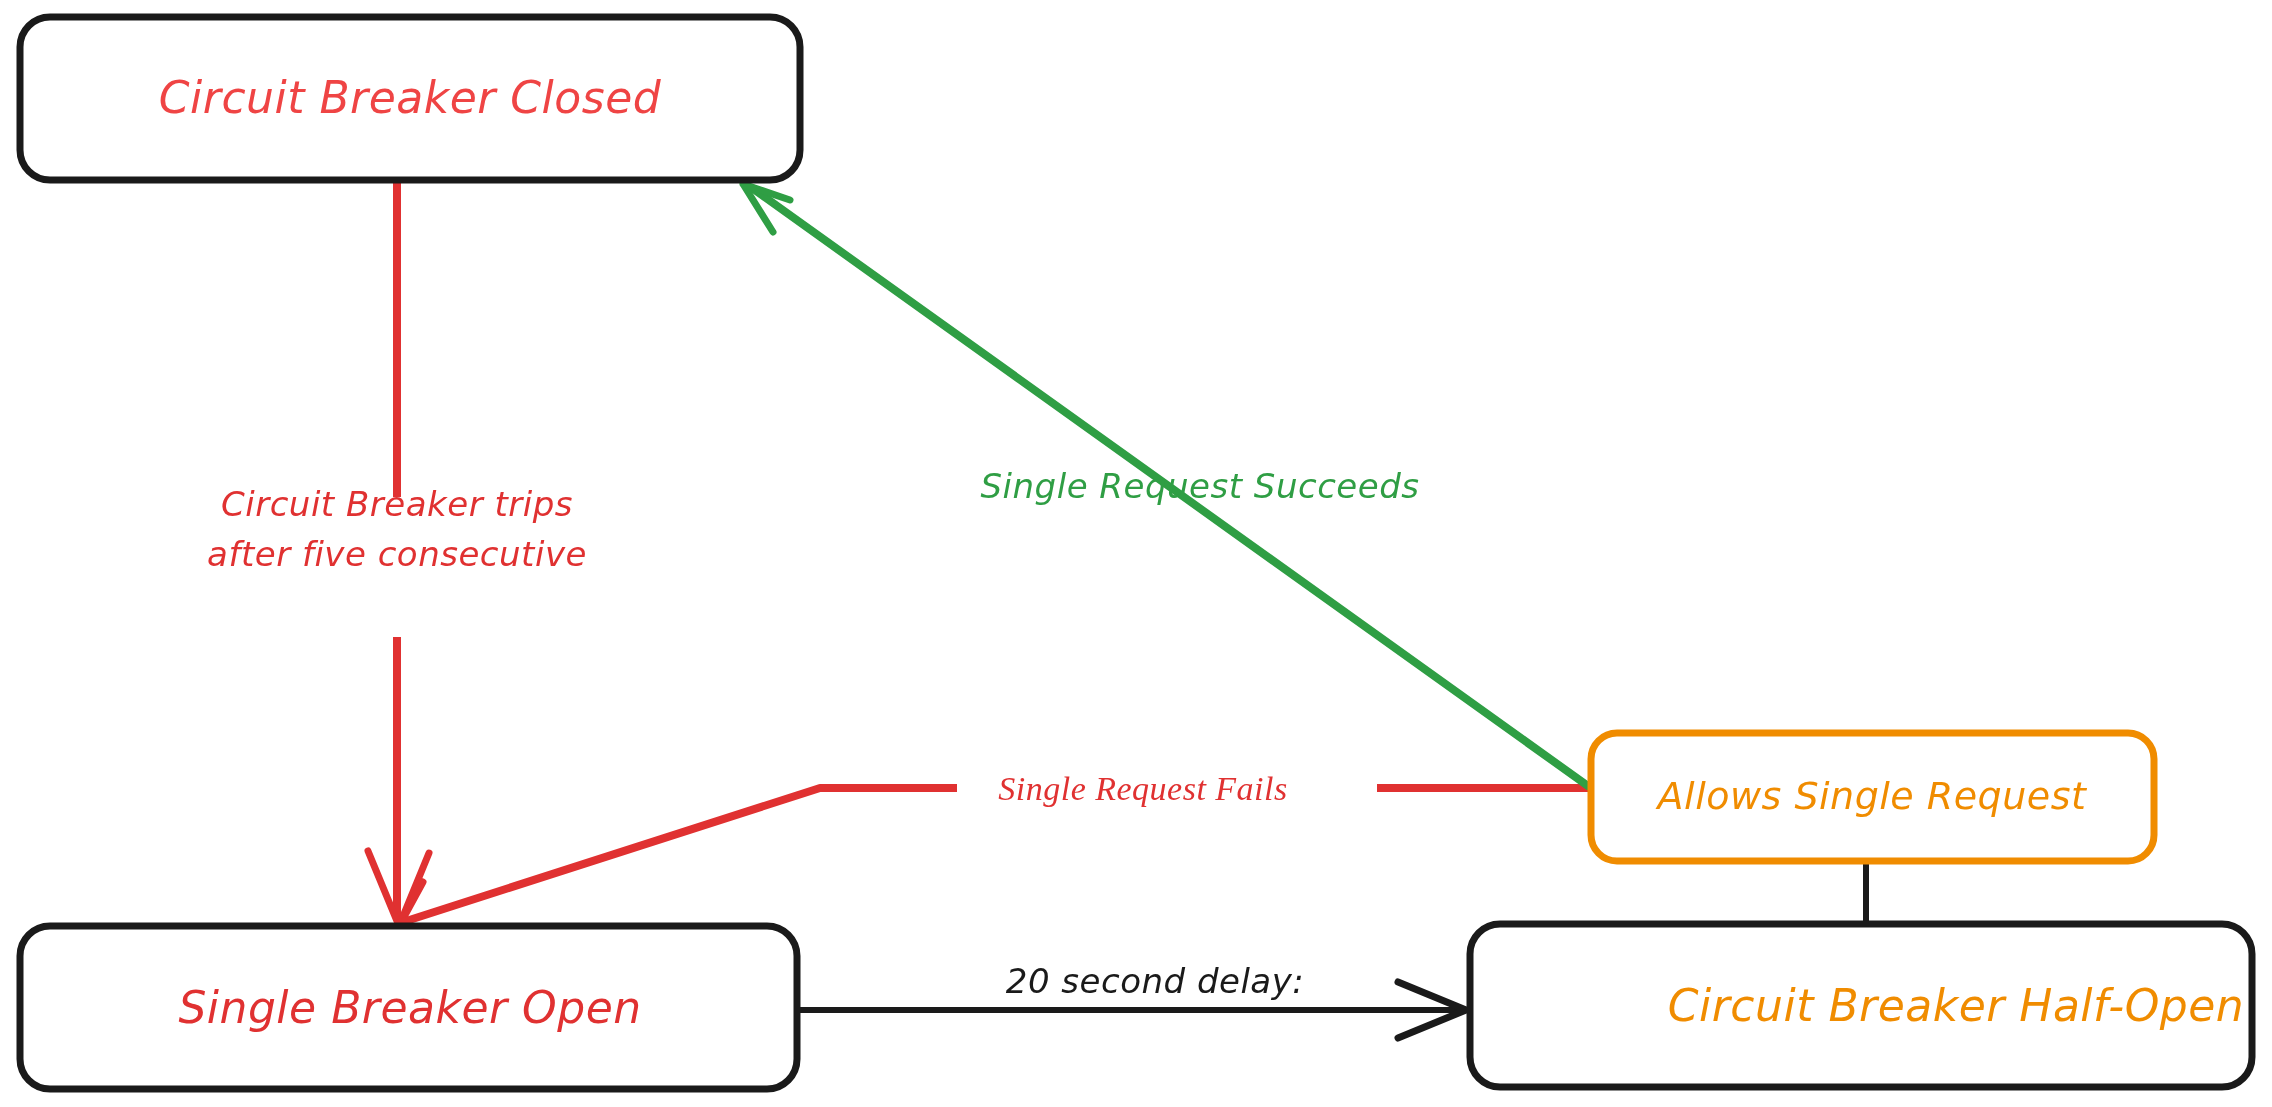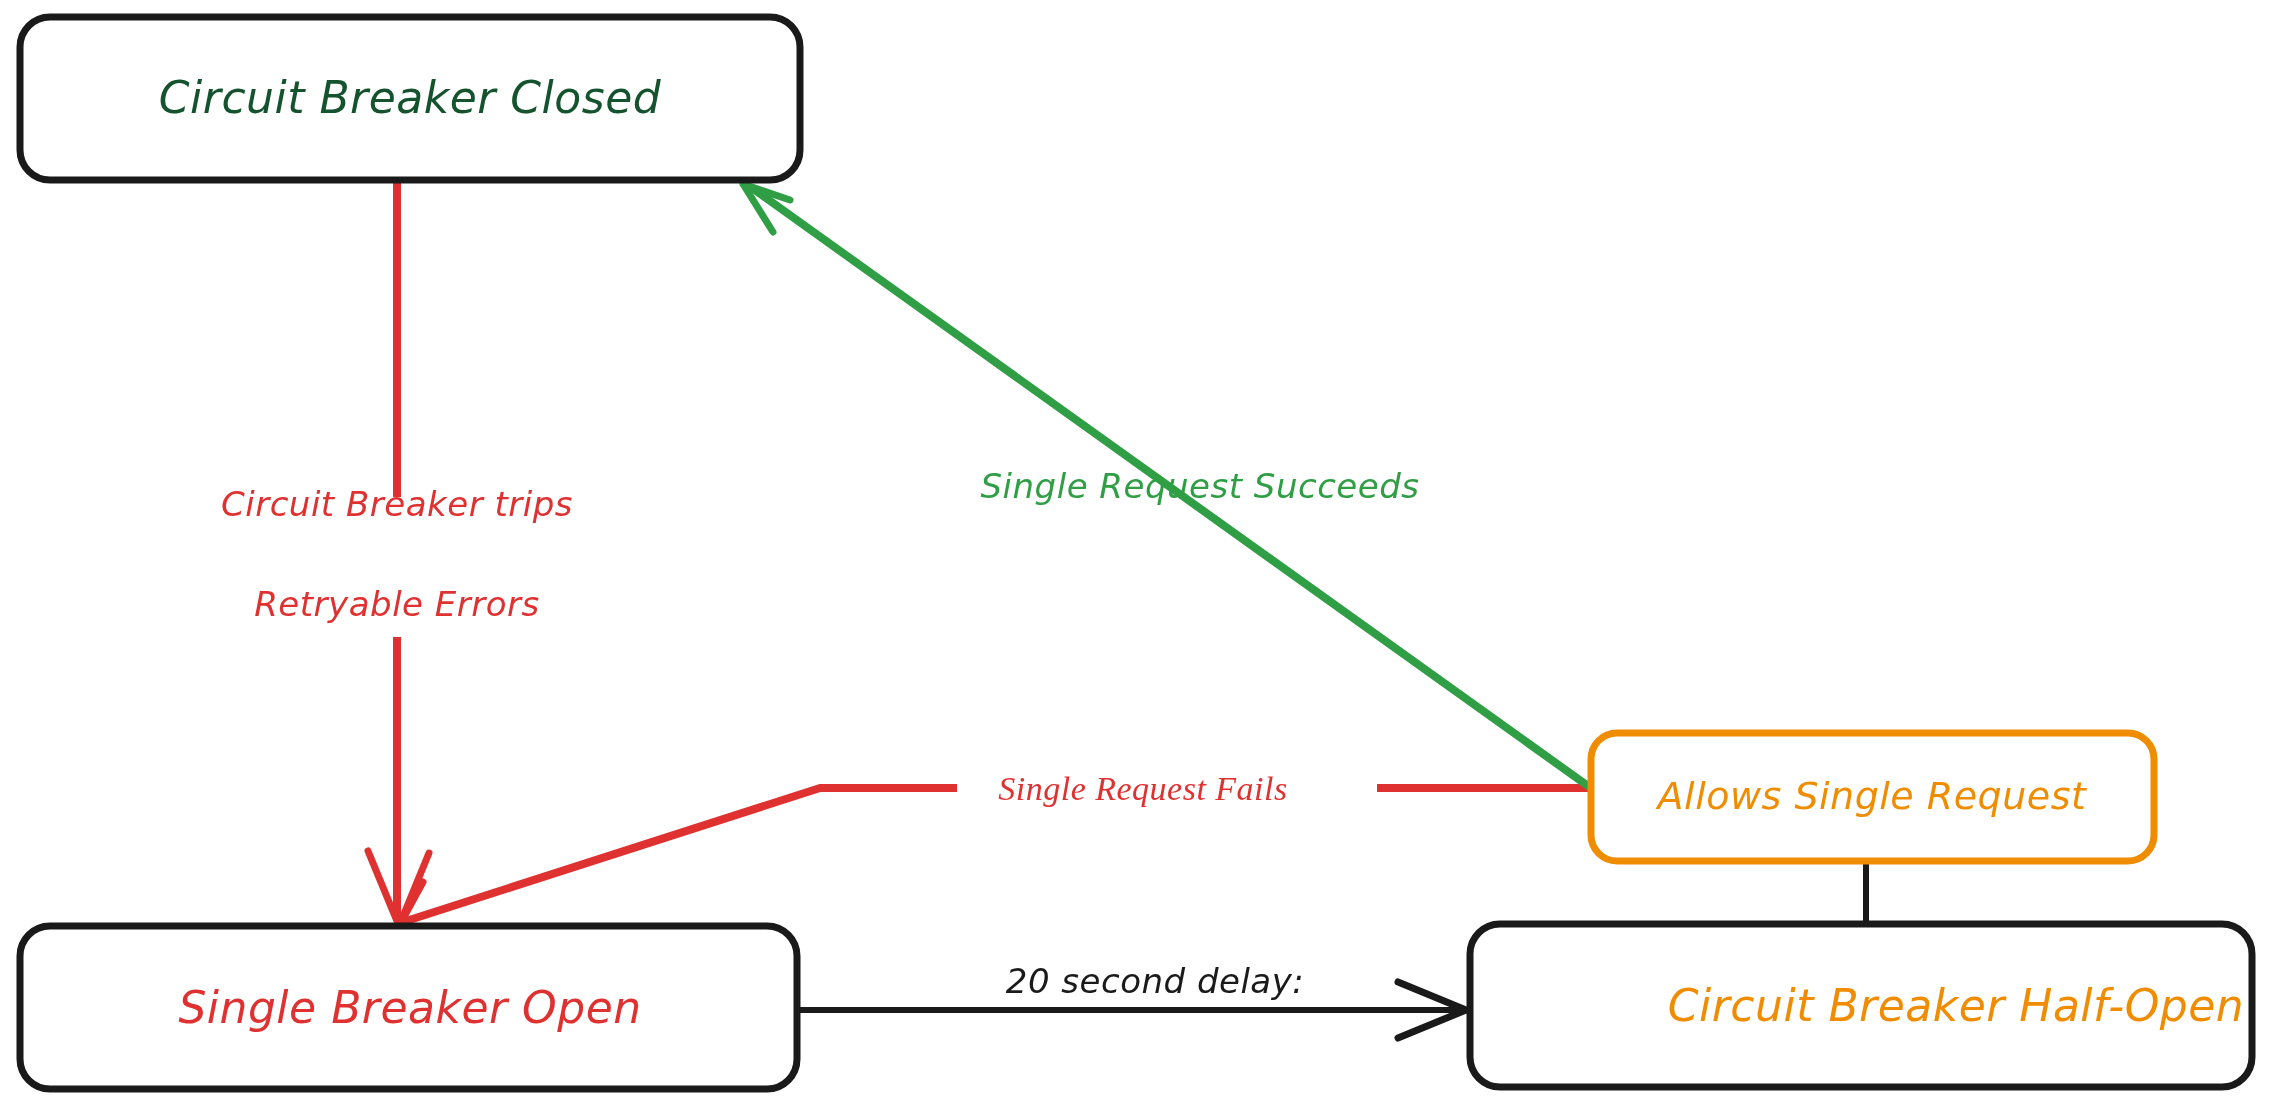--- a/index.html
+++ b/index.html
@@ -85,21 +85,21 @@
     font-style: italic;
     font-weight: 400;
     letter-spacing: 0.5px;
     transform: translate(-50%, -50%);
     line-height: 1.28;
     pointer-events: none;
   }
   .node-label {
     font-size: 44px;
   }
-  .node-label.green  { color: #14532d; }
+  .node-label.green  { color: #ef4444; }
   .node-label.red    { color: #e03131; }
   .node-label.orange { color: #f08c00; }
   .edge-label {
     font-size: 34px;
   }
   .edge-label.red    { color: #e03131; }
   .edge-label.green  { color: #2f9e44; }
   .edge-label.black  { color: #1a1a1a; }
   .label-bg {
     position: absolute;
@@ -146,21 +146,21 @@
 
   <div class="txt node-label green" style="left:410px; top:98px;">Circuit Breaker Closed</div>
 
   <div class="txt node-label red" style="left:410px; top:1008px;">Single Breaker Open</div>
 
   <div class="txt node-label orange" style="left:1956px; top:1006px;">Circuit Breaker Half-Open</div>
 
   <div class="txt node-label orange" style="left:1872px; top:796px; font-size:38px;">Allows Single Request</div>
 
   <div class="txt edge-label red" style="left:397px; top:505px;">Circuit Breaker trips</div>
-  <div class="txt edge-label red" style="left:397px; top:605px;">Retryable Errors</div>
+  <div class="txt edge-label red" style="left:397px; top:555px;">after five consecutive</div>
 
   <div class="txt edge-label green" style="left:1200px; top:487px;">Single Request Succeeds</div>
 
   <div class="txt edge-label red" style="left:1143px; top:789px;font-family:Liberation Serif, serif;">Single Request Fails</div>
 
   <div class="txt edge-label black" style="left:1155px; top:982px;">20 second delay:</div>
 
   <div class="node-hit" style="left:20px; top:17px; width:780px; height:163px;"></div>
   <div class="node-hit" style="left:20px; top:926px; width:777px; height:163px;"></div>
   <div class="node-hit" style="left:1470px; top:924px; width:782px; height:163px;"></div>

